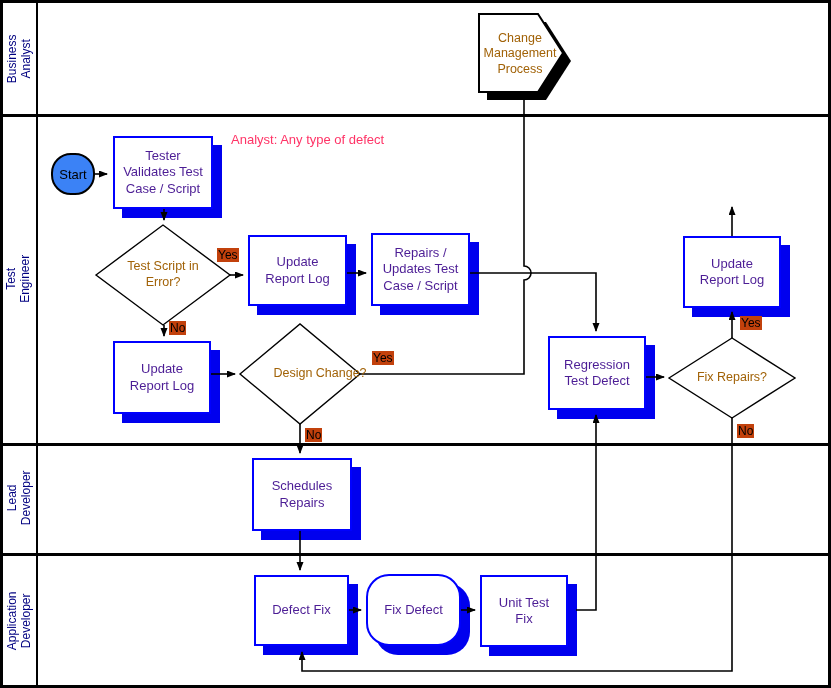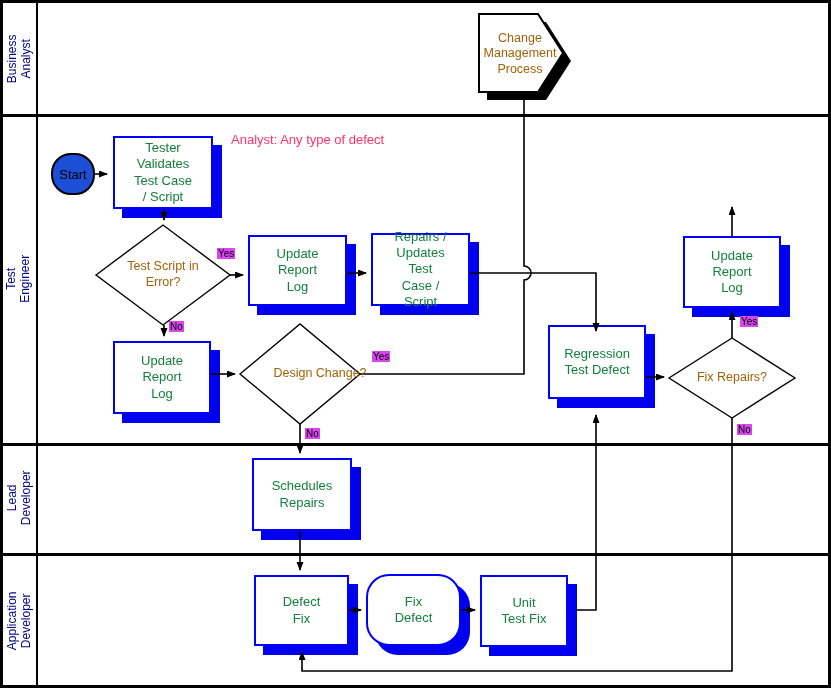--- a/index.html
+++ b/index.html
@@ -15,33 +15,33 @@
     align-items:center; justify-content:center;
   }
   .lane-label span {
     transform:rotate(-90deg); white-space:pre-line; text-align:center;
     color:#000080; font-size:12px; line-height:1.15;
   }
   .box {
     position:absolute; background:#fff; border:2px solid #0000ff;
     box-shadow:9px 9px 0 0 #0000ee; box-sizing:border-box;
     display:flex; align-items:center; justify-content:center; text-align:center;
-    color:#15803d; font-size:13px; line-height:1.25; padding:19px;
+    color:#4c1d95; font-size:13px; line-height:1.25; padding:8px;
   }
   .terminator {
-    position:absolute; background:#1d4ed8; border:2px solid #000; border-radius:20px;
+    position:absolute; background:#3b82f6; border:2px solid #000; border-radius:20px;
     box-sizing:border-box; display:flex; align-items:center; justify-content:center;
     color:#000; font-size:13px;
   }
   .shape-text {
     position:absolute; display:flex; align-items:center; justify-content:center;
     text-align:center; color:#a16207; font-size:12.5px; line-height:1.25;
     pointer-events:none;
   }
-  .edge-label { position:absolute; color:#000; font-size:10px; background:#d946ef; padding:0 1px; }
+  .edge-label { position:absolute; color:#000; font-size:12px; background:#c2410c; padding:0 1px; }
   .annotation { position:absolute; color:#ff3366; font-size:13px; }
   svg.overlay { position:absolute; left:0; top:0; pointer-events:none; }
 </style>
 </head>
 <body>
 
 <div id="canvas">
 
   <div class="divider-h" style="top:111px;"></div>
   <div class="divider-h" style="top:440px;"></div>
@@ -61,21 +61,21 @@
   </div>
   <div class="lane-label" style="top:550px; height:135px;">
     <span>Application
 Developer</span>
   </div>
 
   <div class="box" style="left:110px; top:133px; width:100px; height:73px;">Tester Validates Test Case / Script</div>
   <div class="box" style="left:245px; top:232px; width:99px; height:71px;">Update Report Log</div>
   <div class="box" style="left:368px; top:230px; width:99px; height:73px;">Repairs / Updates Test Case / Script</div>
   <div class="box" style="left:110px; top:338px; width:98px; height:73px;">Update Report Log</div>
-  <div class="box" style="left:545px; top:322px; width:98px; height:74px;">Regression Test Defect</div>
+  <div class="box" style="left:545px; top:333px; width:98px; height:74px;">Regression Test Defect</div>
   <div class="box" style="left:680px; top:233px; width:98px; height:72px;">Update Report Log</div>
   <div class="box" style="left:249px; top:455px; width:100px; height:73px;">Schedules Repairs</div>
   <div class="box" style="left:251px; top:572px; width:95px; height:71px;">Defect Fix</div>
   <div class="box" style="left:363px; top:571px; width:95px; height:72px;border-radius:23px;">Fix Defect</div>
   <div class="box" style="left:477px; top:572px; width:88px; height:72px;">Unit Test Fix</div>
 
   <div class="terminator" style="left:48px; top:150px; width:44px; height:42px;">Start</div>
 
   <svg class="overlay" width="831" height="688" viewBox="0 0 831 688">
     <defs>

